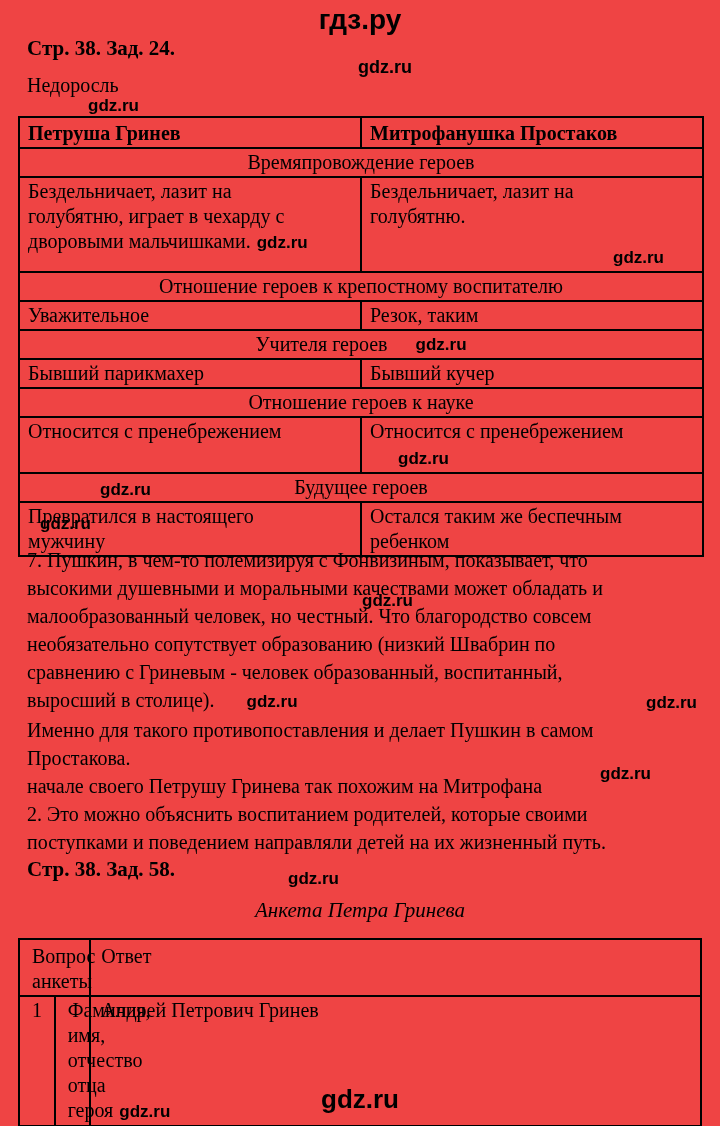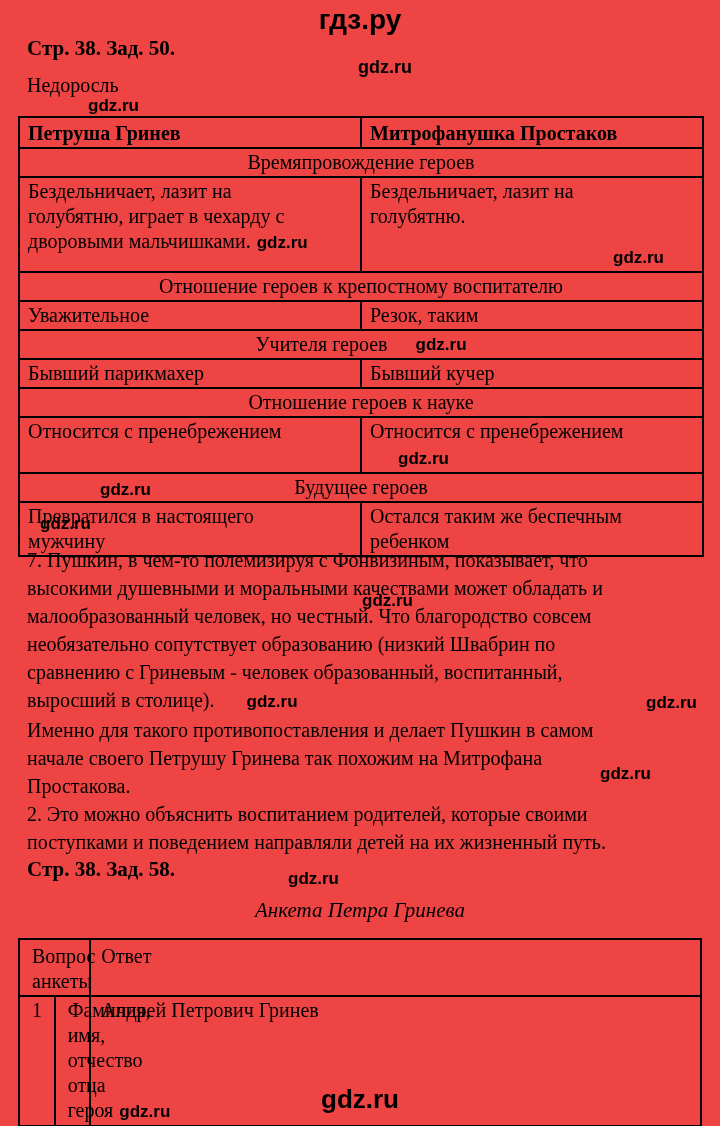--- a/index.html
+++ b/index.html
@@ -91,21 +91,21 @@
   .t2 .th td { height: 33px; padding-top: 4px; }
   .t2 .r1 td { height: 44px; }
 </style>
 </head>
 <body>
 
 <div class="page">
 
   <div class="site-title">гдз.ру</div>
 
-  <div class="h-task h57">Стр. 38. Зад. 50.</div>
+  <div class="h-task h57">Стр. 38. Зад. 24.</div>
   <span class="wm wm-18 abs wm-top">gdz.ru</span>
 
   <div class="work-title">Недоросль</div>
   <span class="wm abs wm-ned">gdz.ru</span>
 
   <table class="t1">
     <tbody>
         <tr class="th">
       <td>Петруша Гринев</td>
       <td>Митрофанушка Простаков</td>
@@ -156,22 +156,22 @@
   <span class="wm abs wm-below-t1">gdz.ru</span>
 
   <div class="answer">
     <div class="answer-line">7. Пушкин, в чем-то полемизируя с Фонвизиным, показывает, что</div>
     <div class="answer-line">высокими душевными и моральными качествами может обладать и</div>
     <div class="answer-line">малообразованный человек, но честный. Что благородство совсем</div>
     <div class="answer-line">необязательно сопутствует образованию (низкий Швабрин по</div>
     <div class="answer-line">сравнению с Гриневым - человек образованный, воспитанный,</div>
     <div class="answer-line"><span>выросший в столице).</span><span class="wm">gdz.ru</span></div>
     <div class="answer-line">Именно для такого противопоставления и делает Пушкин в самом</div>
+    <div class="answer-line">Простакова.</div>
     <div class="answer-line">начале своего Петрушу Гринева так похожим на Митрофана</div>
-    <div class="answer-line">Простакова.</div>
     <div class="answer-line">2. Это можно объяснить воспитанием родителей, которые своими</div>
     <div class="answer-line">поступками и поведением направляли детей на их жизненный путь.</div>
   </div>
 
   <span class="wm abs wm-overlay">gdz.ru</span>
   <span class="wm abs wm-right1">gdz.ru</span>
   <span class="wm abs wm-right2">gdz.ru</span>
 
   <div class="h-task h58">Стр. 38. Зад. 58.</div>
   <span class="wm abs wm-58">gdz.ru</span>

